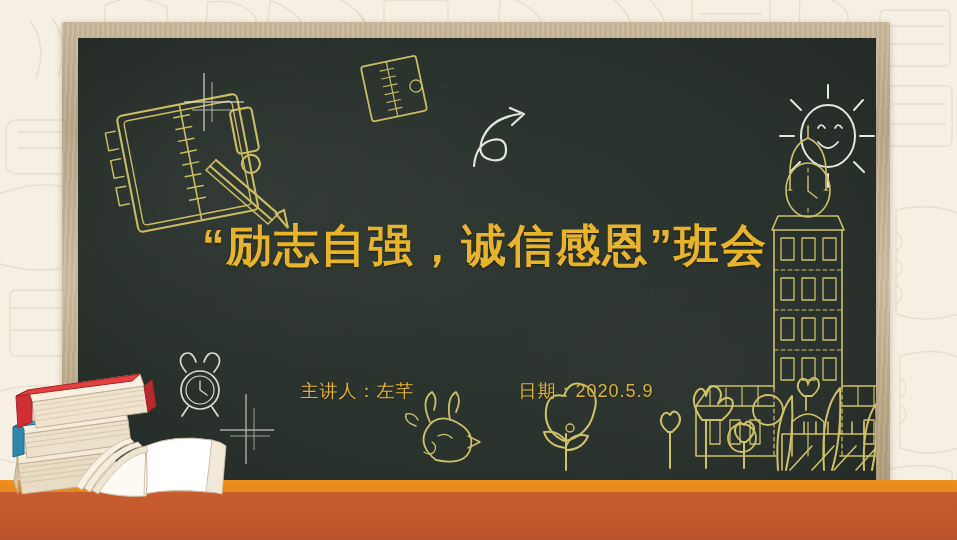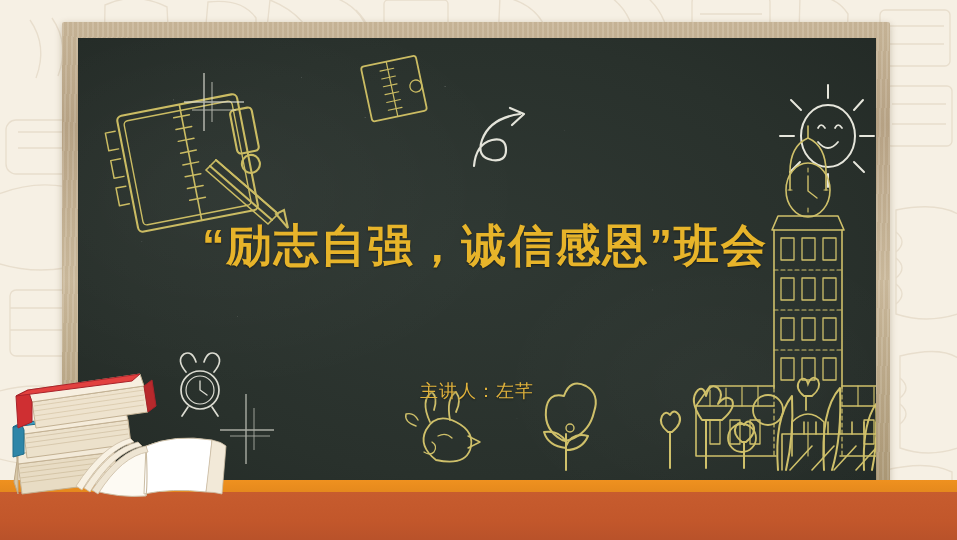--- a/index.html
+++ b/index.html
@@ -346,20 +346,21 @@
           <path d="M728 358 v14"></path>
         </g>
       </svg>
 
       <div class="title-block">
         <div class="slide-title">“励志自强，诚信感恩”班会</div>
       </div>
 
       <div class="meta-row">
         <div class="meta-item">主讲人：左芊</div>
+        <div class="meta-item">日期：2020.5.9</div>
       </div>
 
     </div>
   </div>
 
   <div class="ledge-top"></div>
   <div class="ledge-main"></div>
 
   <svg class="books" viewBox="0 0 250 130">
 

